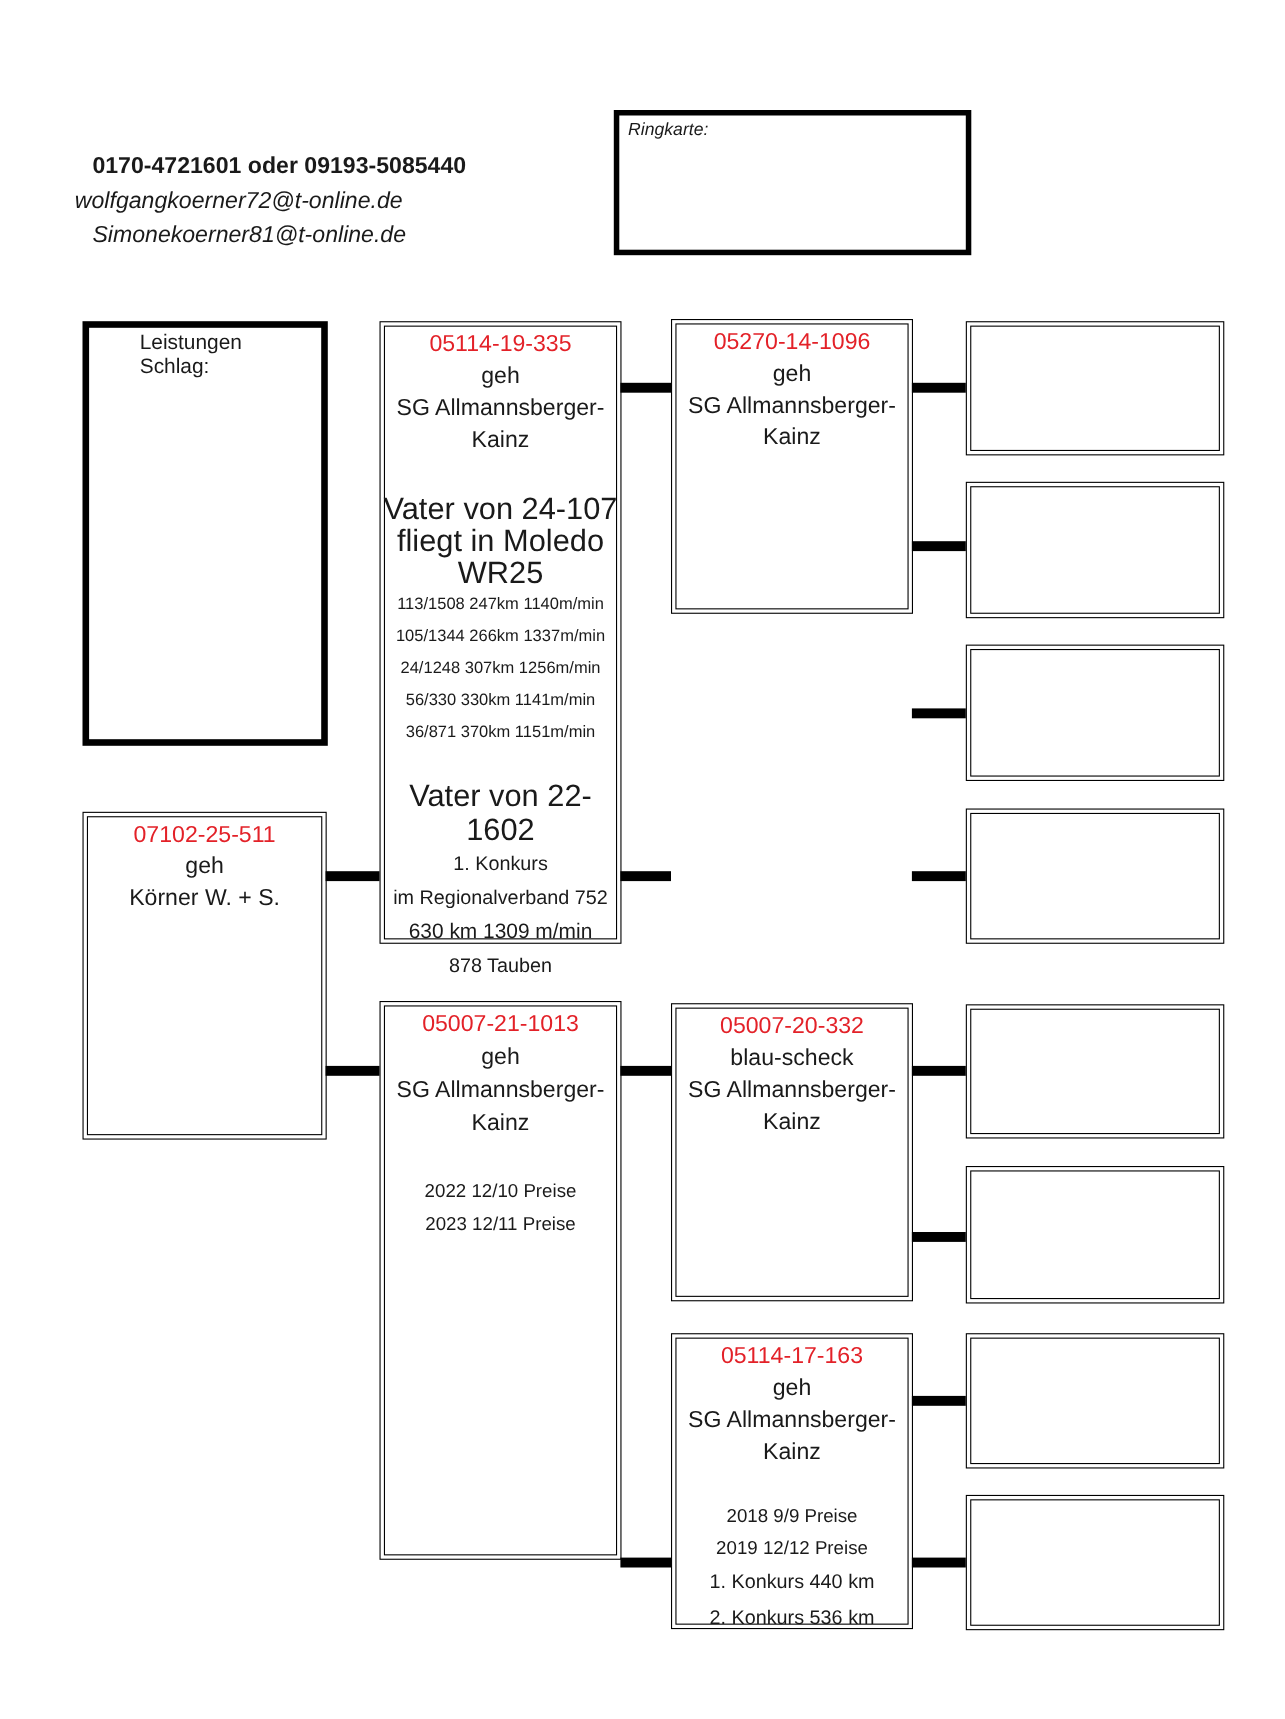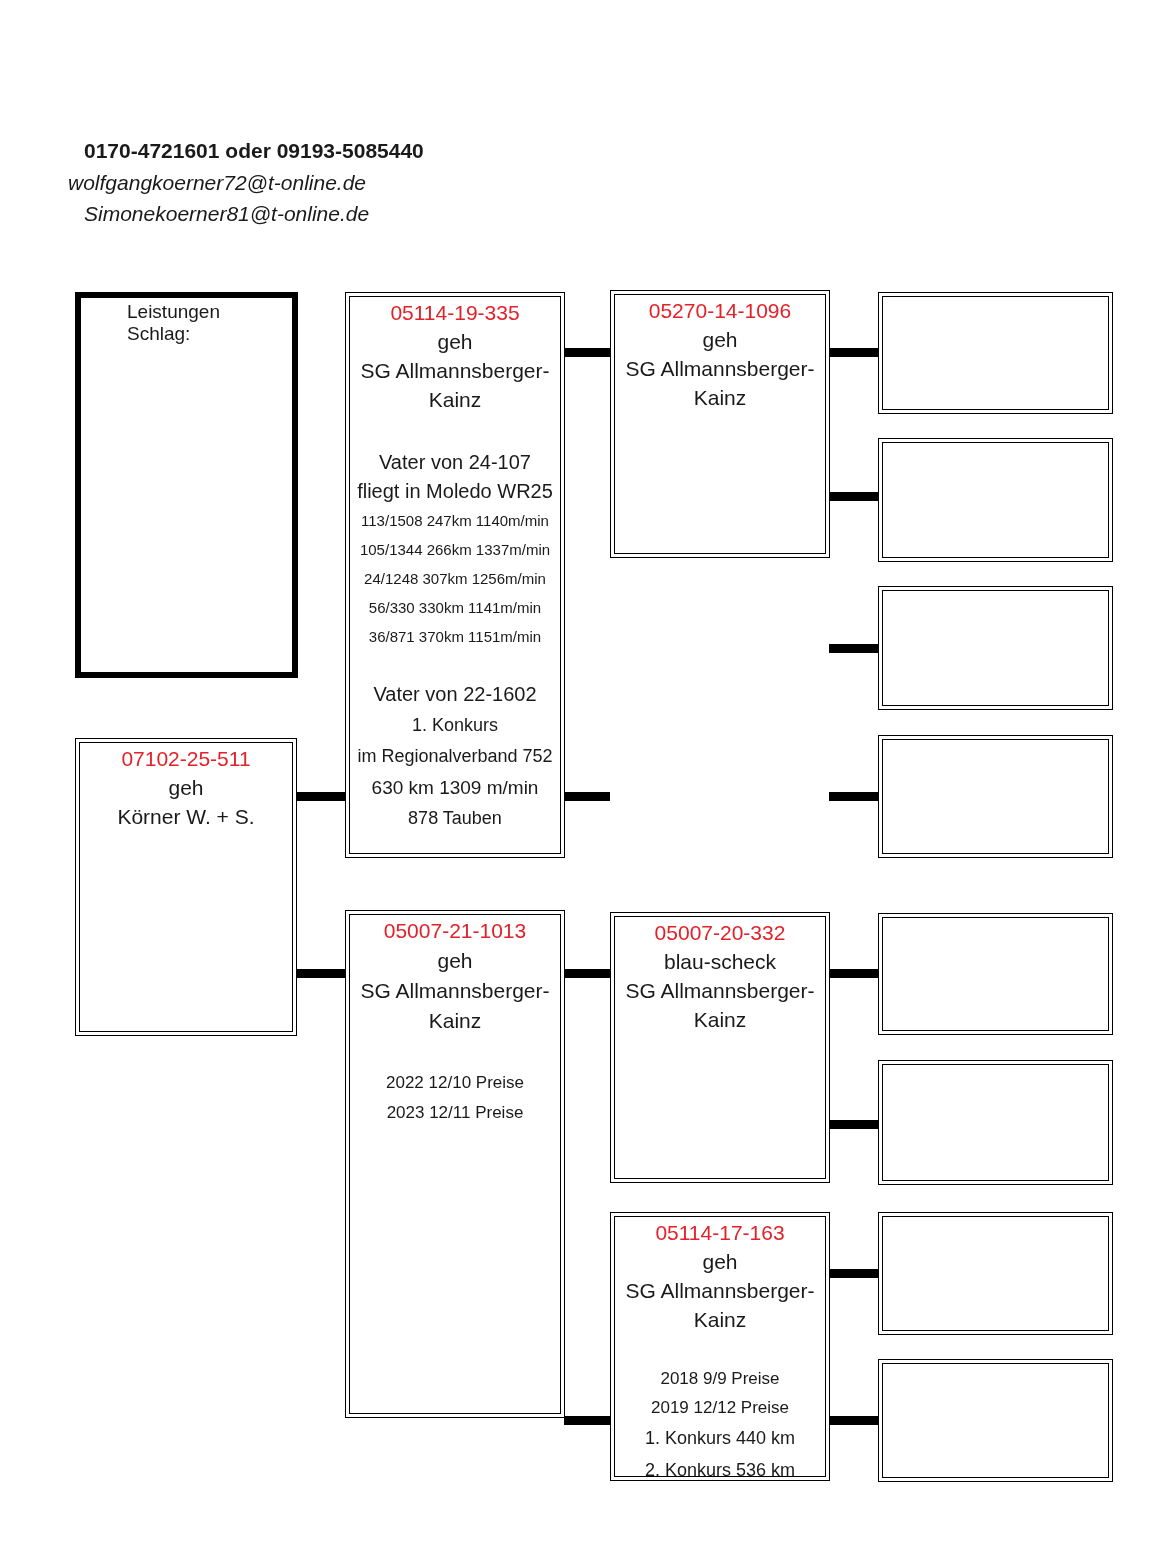--- a/index.html
+++ b/index.html
@@ -22,21 +22,21 @@
   .ringbox { position:absolute; background:#fff; border:5px solid #000; }
   .ringbox .rlabel { padding:5px 8px; font-size:16px; font-style:italic; }
 
   
   .pbox { position:absolute; background:#fff; border:1px solid #000; }
   .pbox::before { content:""; position:absolute; inset:3px; border:1px solid #000; pointer-events:none; }
   .pcontent { position:relative; text-align:center; padding-top:5px; line-height:29px; }
 
   .ring  { color:var(--ring-red,#e32128); font-size:21px; }
   .l21   { font-size:21px; }
-  .l20   { font-size:20px; }
+  .l20   { font-size:28px; }
   .l19   { font-size:19px; }
   .l18   { font-size:18px; }
   .l17   { font-size:17px; }
   .perf  { font-size:15px; }
   .lh30  { line-height:30px; }
   .lh31  { line-height:31px; }
   .lh32  { line-height:32px; }
   .sp34  { height:34px; }
   .sp32  { height:32px; }
   .sp30  { height:30px; }
@@ -47,20 +47,23 @@
 </style>
 </head>
 <body>
 
 <div class="page">
 
   <div class="abs hdr-phone">0170-4721601 oder 09193-5085440</div>
   <div class="abs hdr-mail1">wolfgangkoerner72@t-online.de</div>
   <div class="abs hdr-mail2">Simonekoerner81@t-online.de</div>
 
+  <div class="ringbox" style="left:558px;top:100px;width:325px;height:132px">
+    <div class="rlabel">Ringkarte:</div>
+  </div>
 
   <div class="tbox" style="left:75px;top:292px;width:223px;height:386px">
     <div class="tlabel">Leistungen Schlag:</div>
   </div>
 
   <div class="pbox" style="left:75px;top:738px;width:222px;height:298px">
     <div class="pcontent">
       <div class="ring">07102-25-511</div>
       <div class="l21">geh</div>
       <div class="l21">Körner W. + S.</div>

